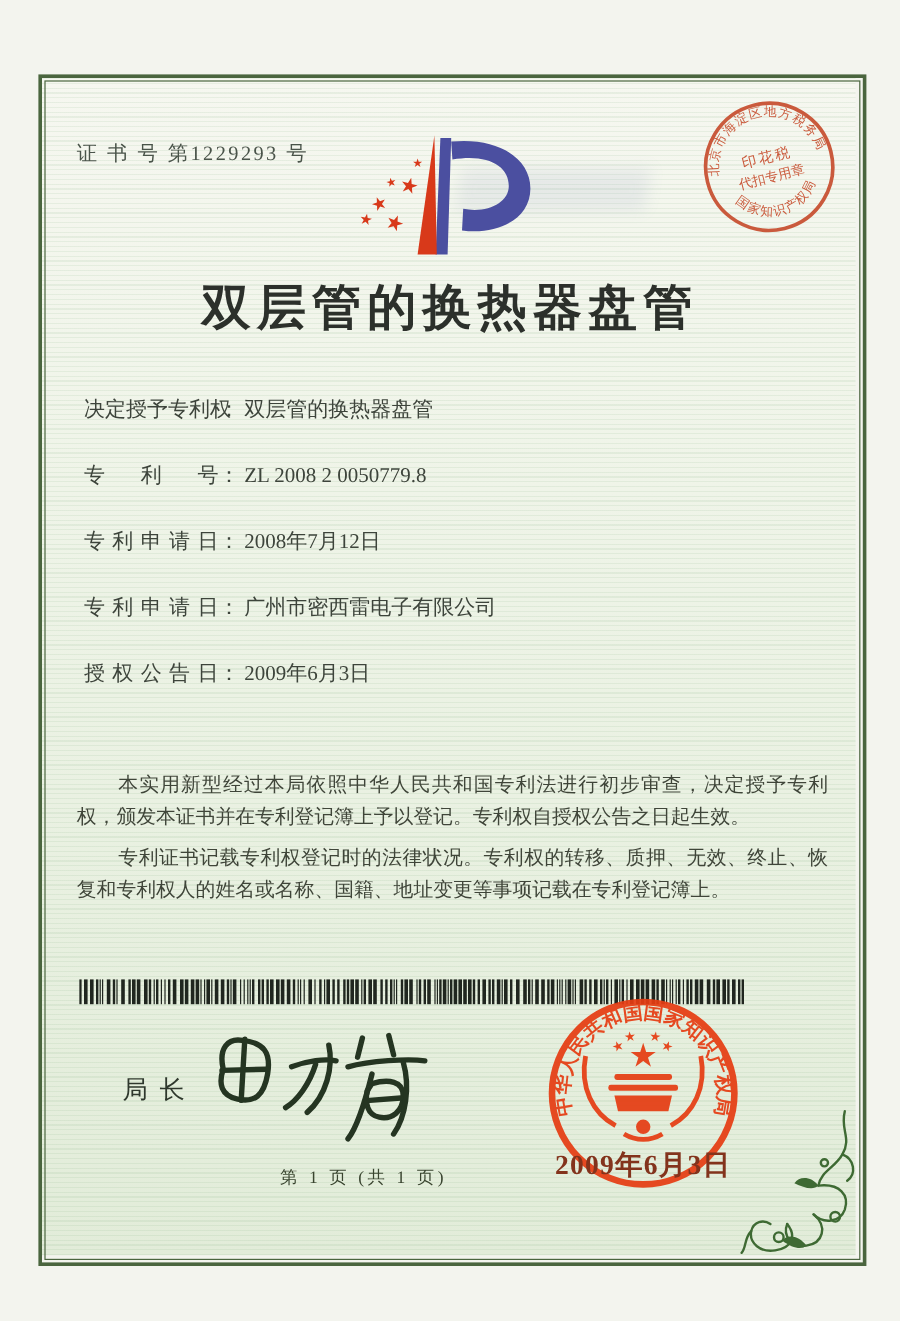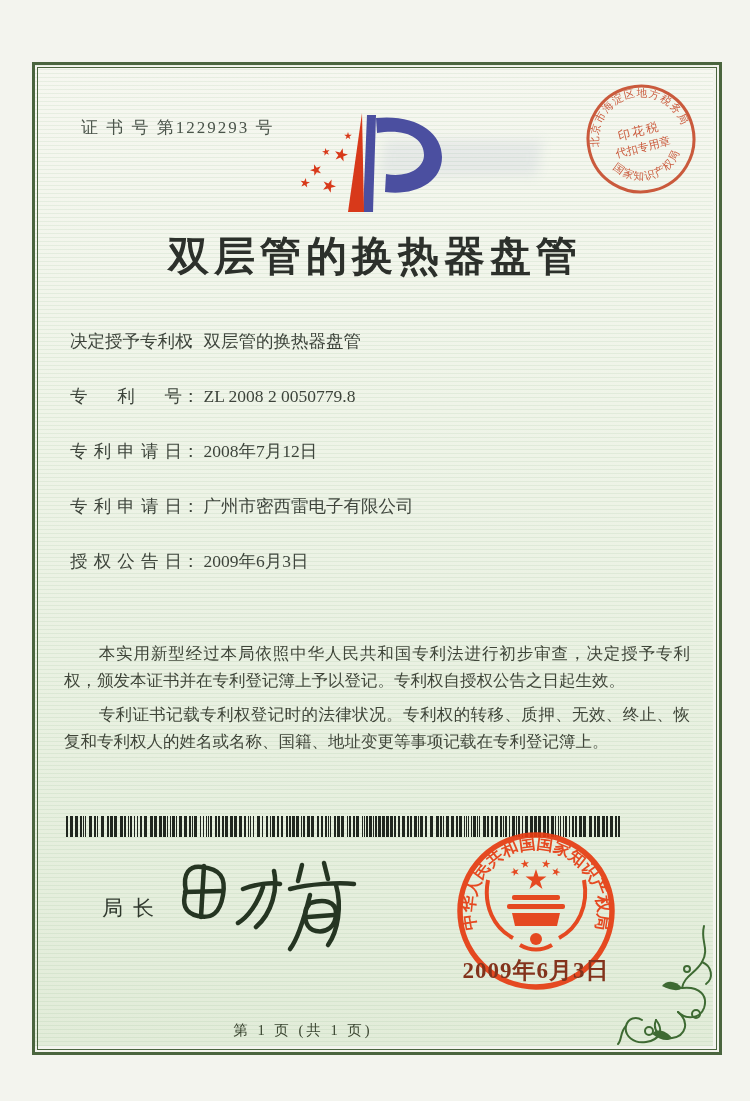--- a/index.html
+++ b/index.html
@@ -5,21 +5,21 @@
   html,body{margin:0;padding:0;}
   .page{position:relative;width:750px;height:1101px;background:#f3f4ee;overflow:hidden;
         font-family:"Liberation Serif","DejaVu Serif",serif;}
   
   .paper-bg{position:absolute;left:35px;top:65px;width:678px;height:981px;
     background:linear-gradient(180deg,#f6f7f0 0%,#eff4e8 35%,#e8f0e0 70%,#e2ecd9 100%);}
   .paper-bg::after{content:'';position:absolute;inset:0;
     background:repeating-linear-gradient(0deg,rgba(120,170,120,.12) 0 1px,transparent 1px 4px);}
   .frame{position:absolute;left:32px;top:62px;width:684px;height:987px;border:3px solid #4a653e;}
   .frame::after{content:'';position:absolute;inset:2px;border:1px solid #4a653e;}
-  .cert-number{position:absolute;left:81px;top:116px;font-size:17px;letter-spacing:2px;color:#4a544a;}
+  .cert-number{position:absolute;left:64px;top:116px;font-size:17px;letter-spacing:2px;color:#4a544a;}
   .ghost{position:absolute;left:382px;top:140px;width:158px;height:36px;background:#7b86b8;
     opacity:.11;filter:blur(6px);transform:skewX(-8deg);}
   .logo{position:absolute;left:290px;top:112px;width:176px;height:120px;}
   .tax-stamp{position:absolute;left:584px;top:82px;width:114px;height:114px;opacity:.9;}
   .doc-title{position:absolute;left:0;top:229px;width:750px;text-align:center;
     font-size:41px;font-weight:bold;letter-spacing:5px;color:#2c302b;}
   .fields{position:absolute;left:70px;top:329px;width:610px;font-size:17.5px;color:#3d443b;}
   .field-row{height:19px;margin-bottom:36px;white-space:nowrap;}
   .flabel{display:inline-block;width:112px;text-align:justify;text-align-last:justify;
     text-justify:inter-character;vertical-align:top;}
@@ -28,21 +28,21 @@
     line-height:27px;color:#3f4539;text-align:justify;}
   .paragraphs p{margin:0 0 7px 0;text-indent:2.1em;}
   .barcode{position:absolute;left:66px;top:816px;width:560px;height:21px;overflow:hidden;
     white-space:nowrap;font-size:0;}
   .barcode span{display:inline-block;height:100%;background:#20261f;}
   .sig-role{position:absolute;left:102px;top:894px;font-size:21px;letter-spacing:10px;color:#2f382d;}
   .sig-svg{position:absolute;left:168px;top:850px;width:200px;height:112px;}
   .seal{position:absolute;left:449px;top:824px;width:174px;height:174px;opacity:.92;}
   .seal-date{position:absolute;left:452px;top:955px;width:168px;text-align:center;
     font-size:23px;font-weight:600;letter-spacing:1px;color:#83331c;}
-  .footer{position:absolute;left:0;top:1021px;width:606px;text-align:center;
+  .footer{position:absolute;left:0;top:972px;width:606px;text-align:center;
     font-size:14.5px;letter-spacing:3px;color:#39442f;}
   .flourish{position:absolute;left:616px;top:922px;width:102px;height:126px;}
 </style>
 </head>
 <body>
 
 <div class="page">
 
   <div class="paper-bg"></div>
   <div class="frame"></div>

